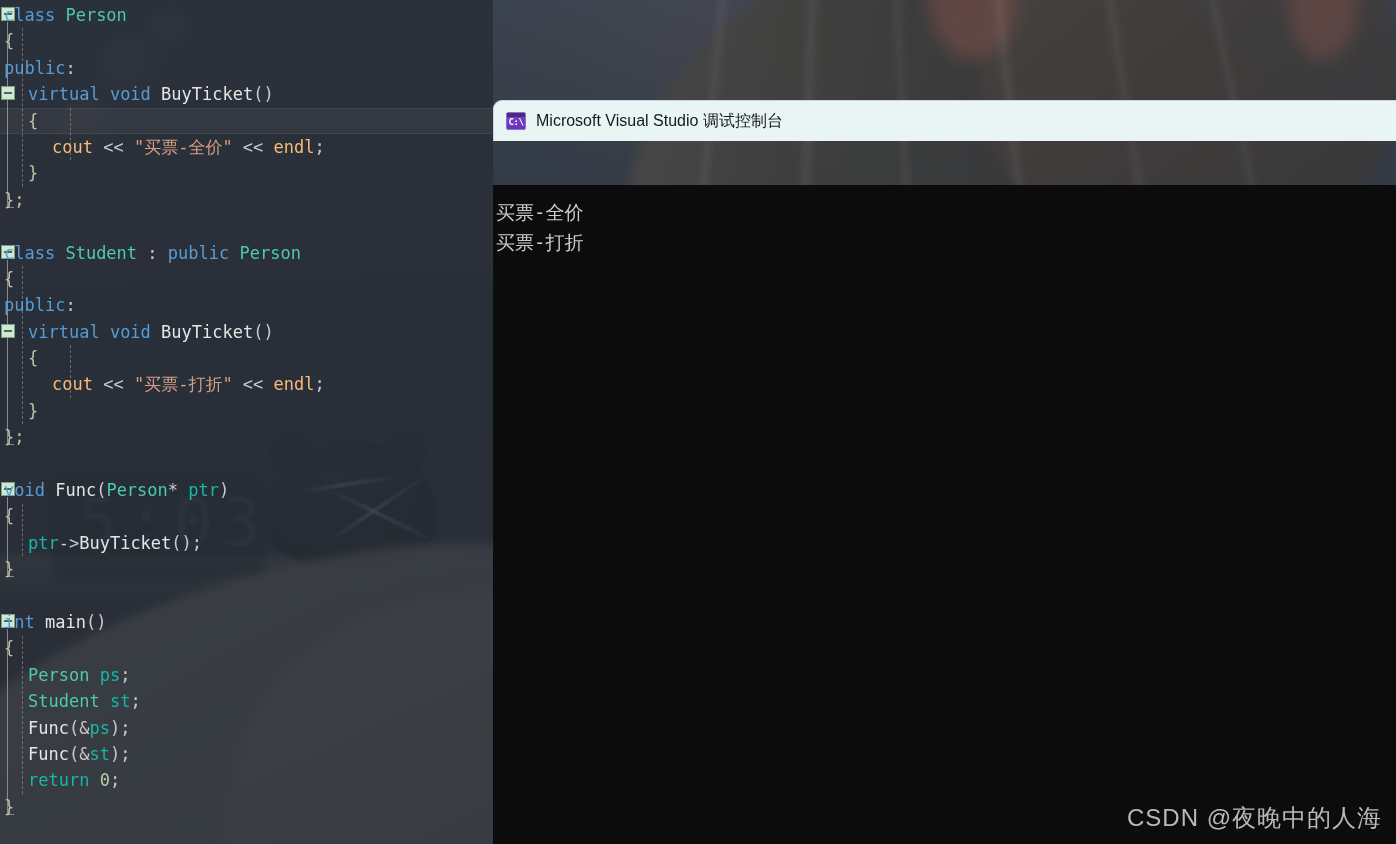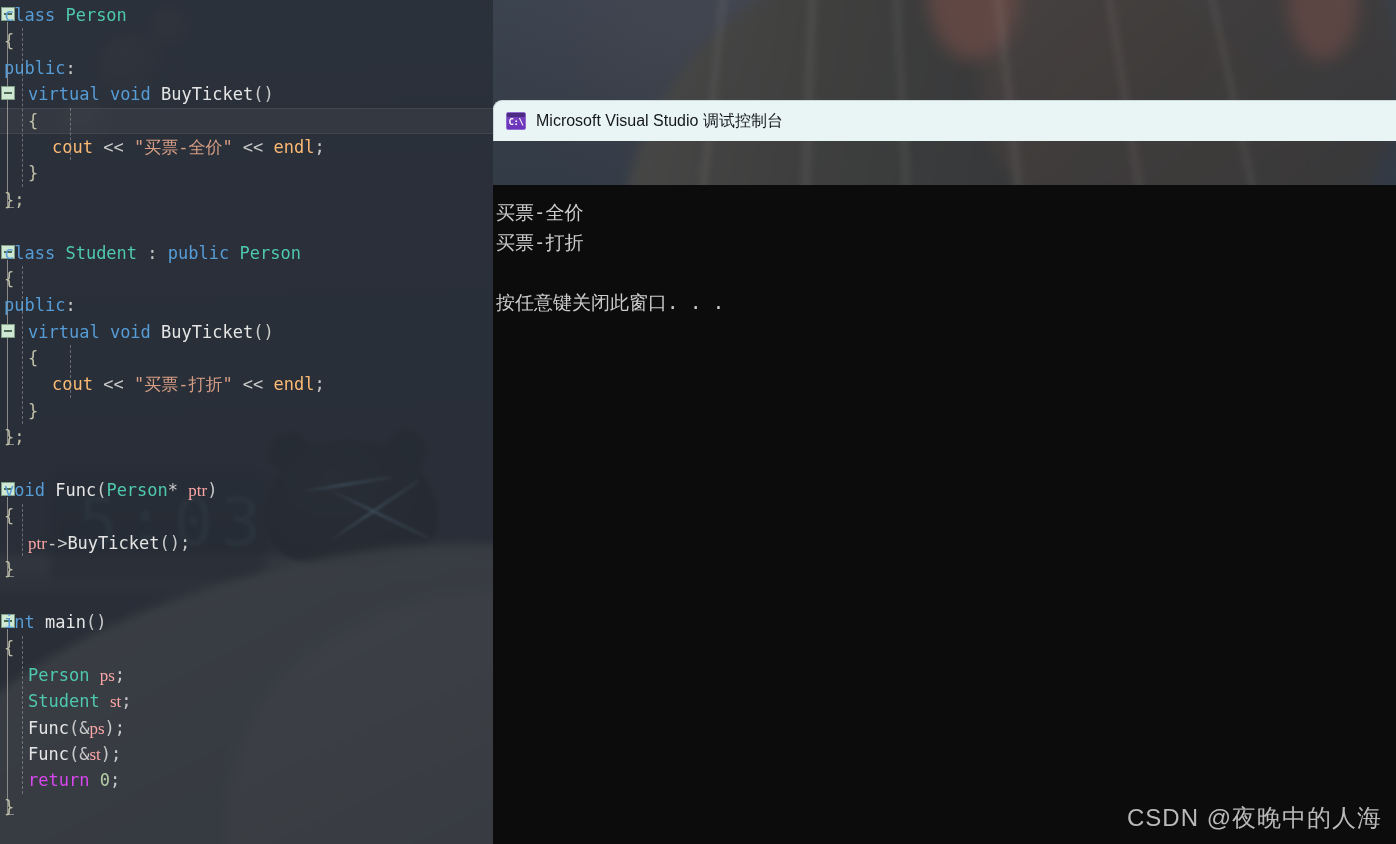--- a/index.html
+++ b/index.html
@@ -155,25 +155,25 @@
     content: "";
     position: absolute; left: 0; right: 0; top: 0; bottom: 0;
     background: rgba(255,255,255,0.045);
     border-top: 1px solid rgba(255,255,255,0.07);
     border-bottom: 1px solid rgba(255,255,255,0.07);
   }
   .ln > span { position: relative; }
 
   
   .kw   { color: #569cd6; }        
-  .ret  { color: #d946ef; }        
+  .ret  { color: #14b8a6; }        
   .type { color: #4ec9b0; }        
   .fn   { color: #e5e5e5; }        
   .str  { color: #d69d85; }        
-  .id   { color: #fca5a5; font-family: Liberation Serif, serif; }        
+  .id   { color: #14b8a6; }        
   .pun  { color: #c8c8c8; }
   .brace{ color: #c0c0a8; }
   .num  { color: #b5cea8; }
   .obj  { color: #fdba74; }        
 
   
   .gutter {
     position: absolute; left: 0; top: 0; width: 16px; height: 844px;
   }
   .out-box {
@@ -345,19 +345,18 @@
       <span class="console-icon">
         <span class="bar"></span>
         <span class="glyph">C:\</span>
       </span>
       <span class="console-title-text">Microsoft Visual Studio 调试控制台</span>
     </div>
     <div class="console-body" id="console-body">
         <div class="console-line">买票-全价</div>
         <div class="console-line">买票-打折</div>
         <div class="console-line blank">&nbsp;</div>
-        <div class="console-line">按任意键关闭此窗口. . .</div>
       </div>
   </div>
 
   <div class="watermark">CSDN @夜晚中的人海</div>
 
 </div>
 
 </body></html>

